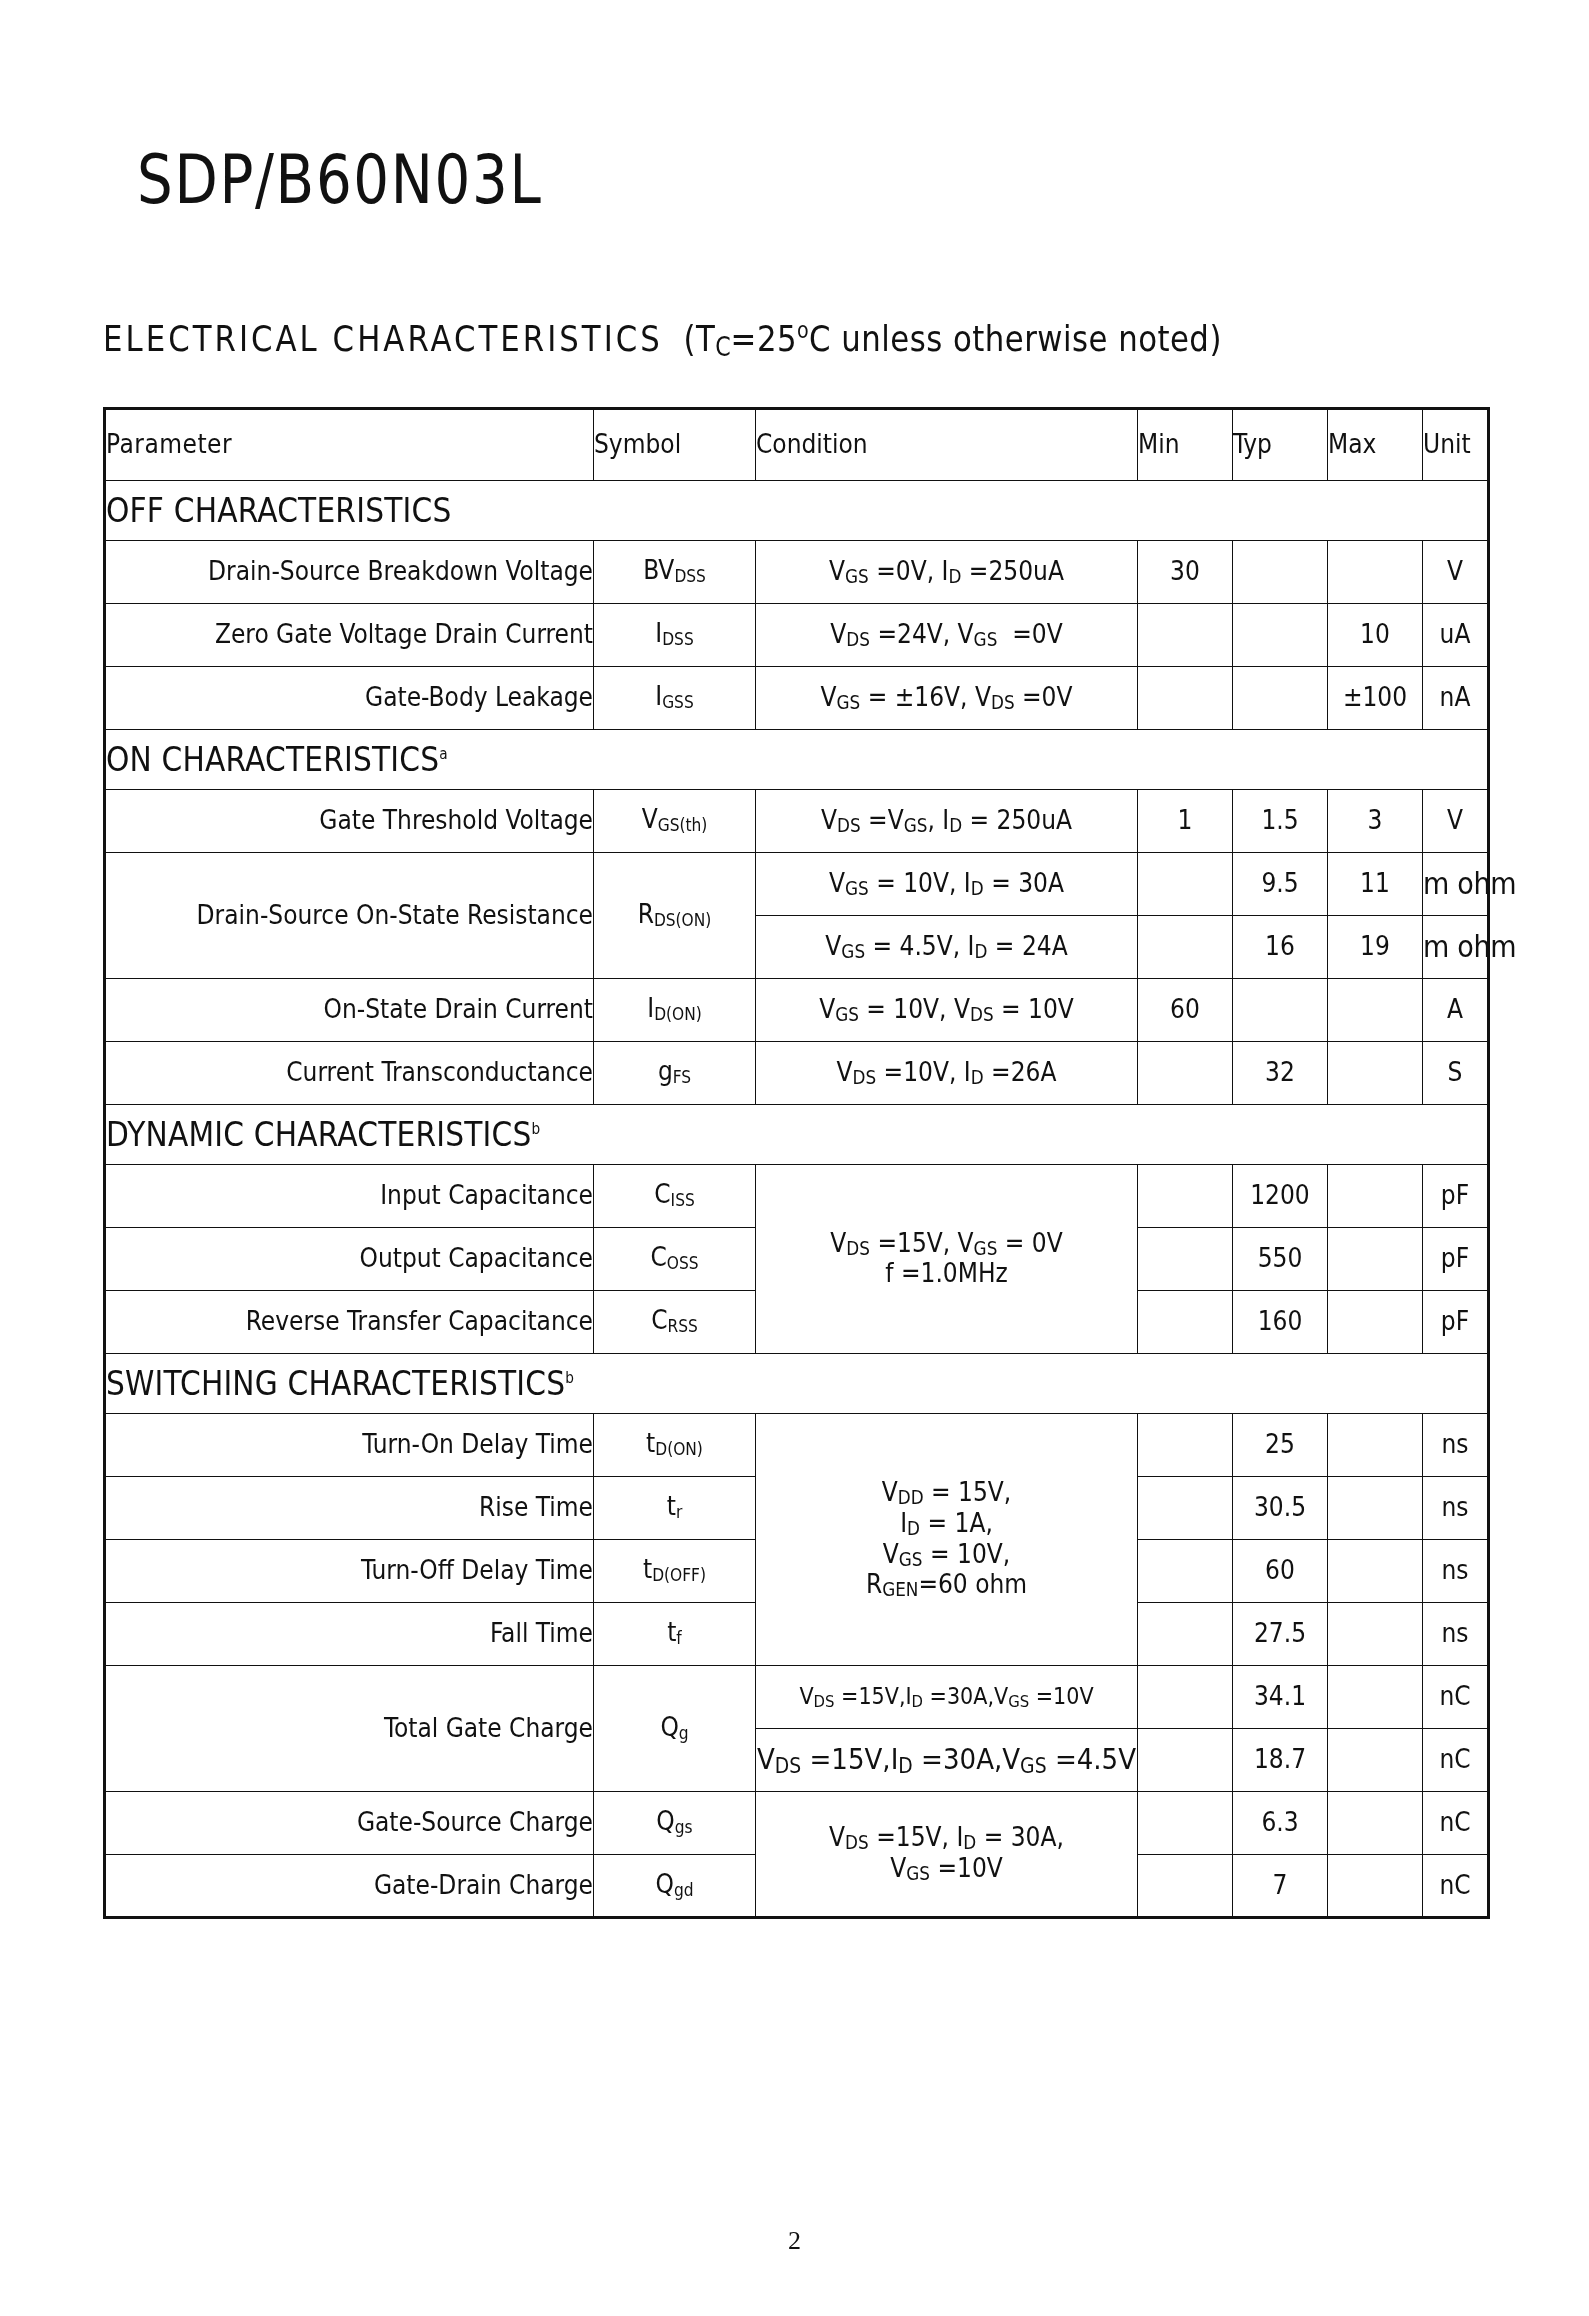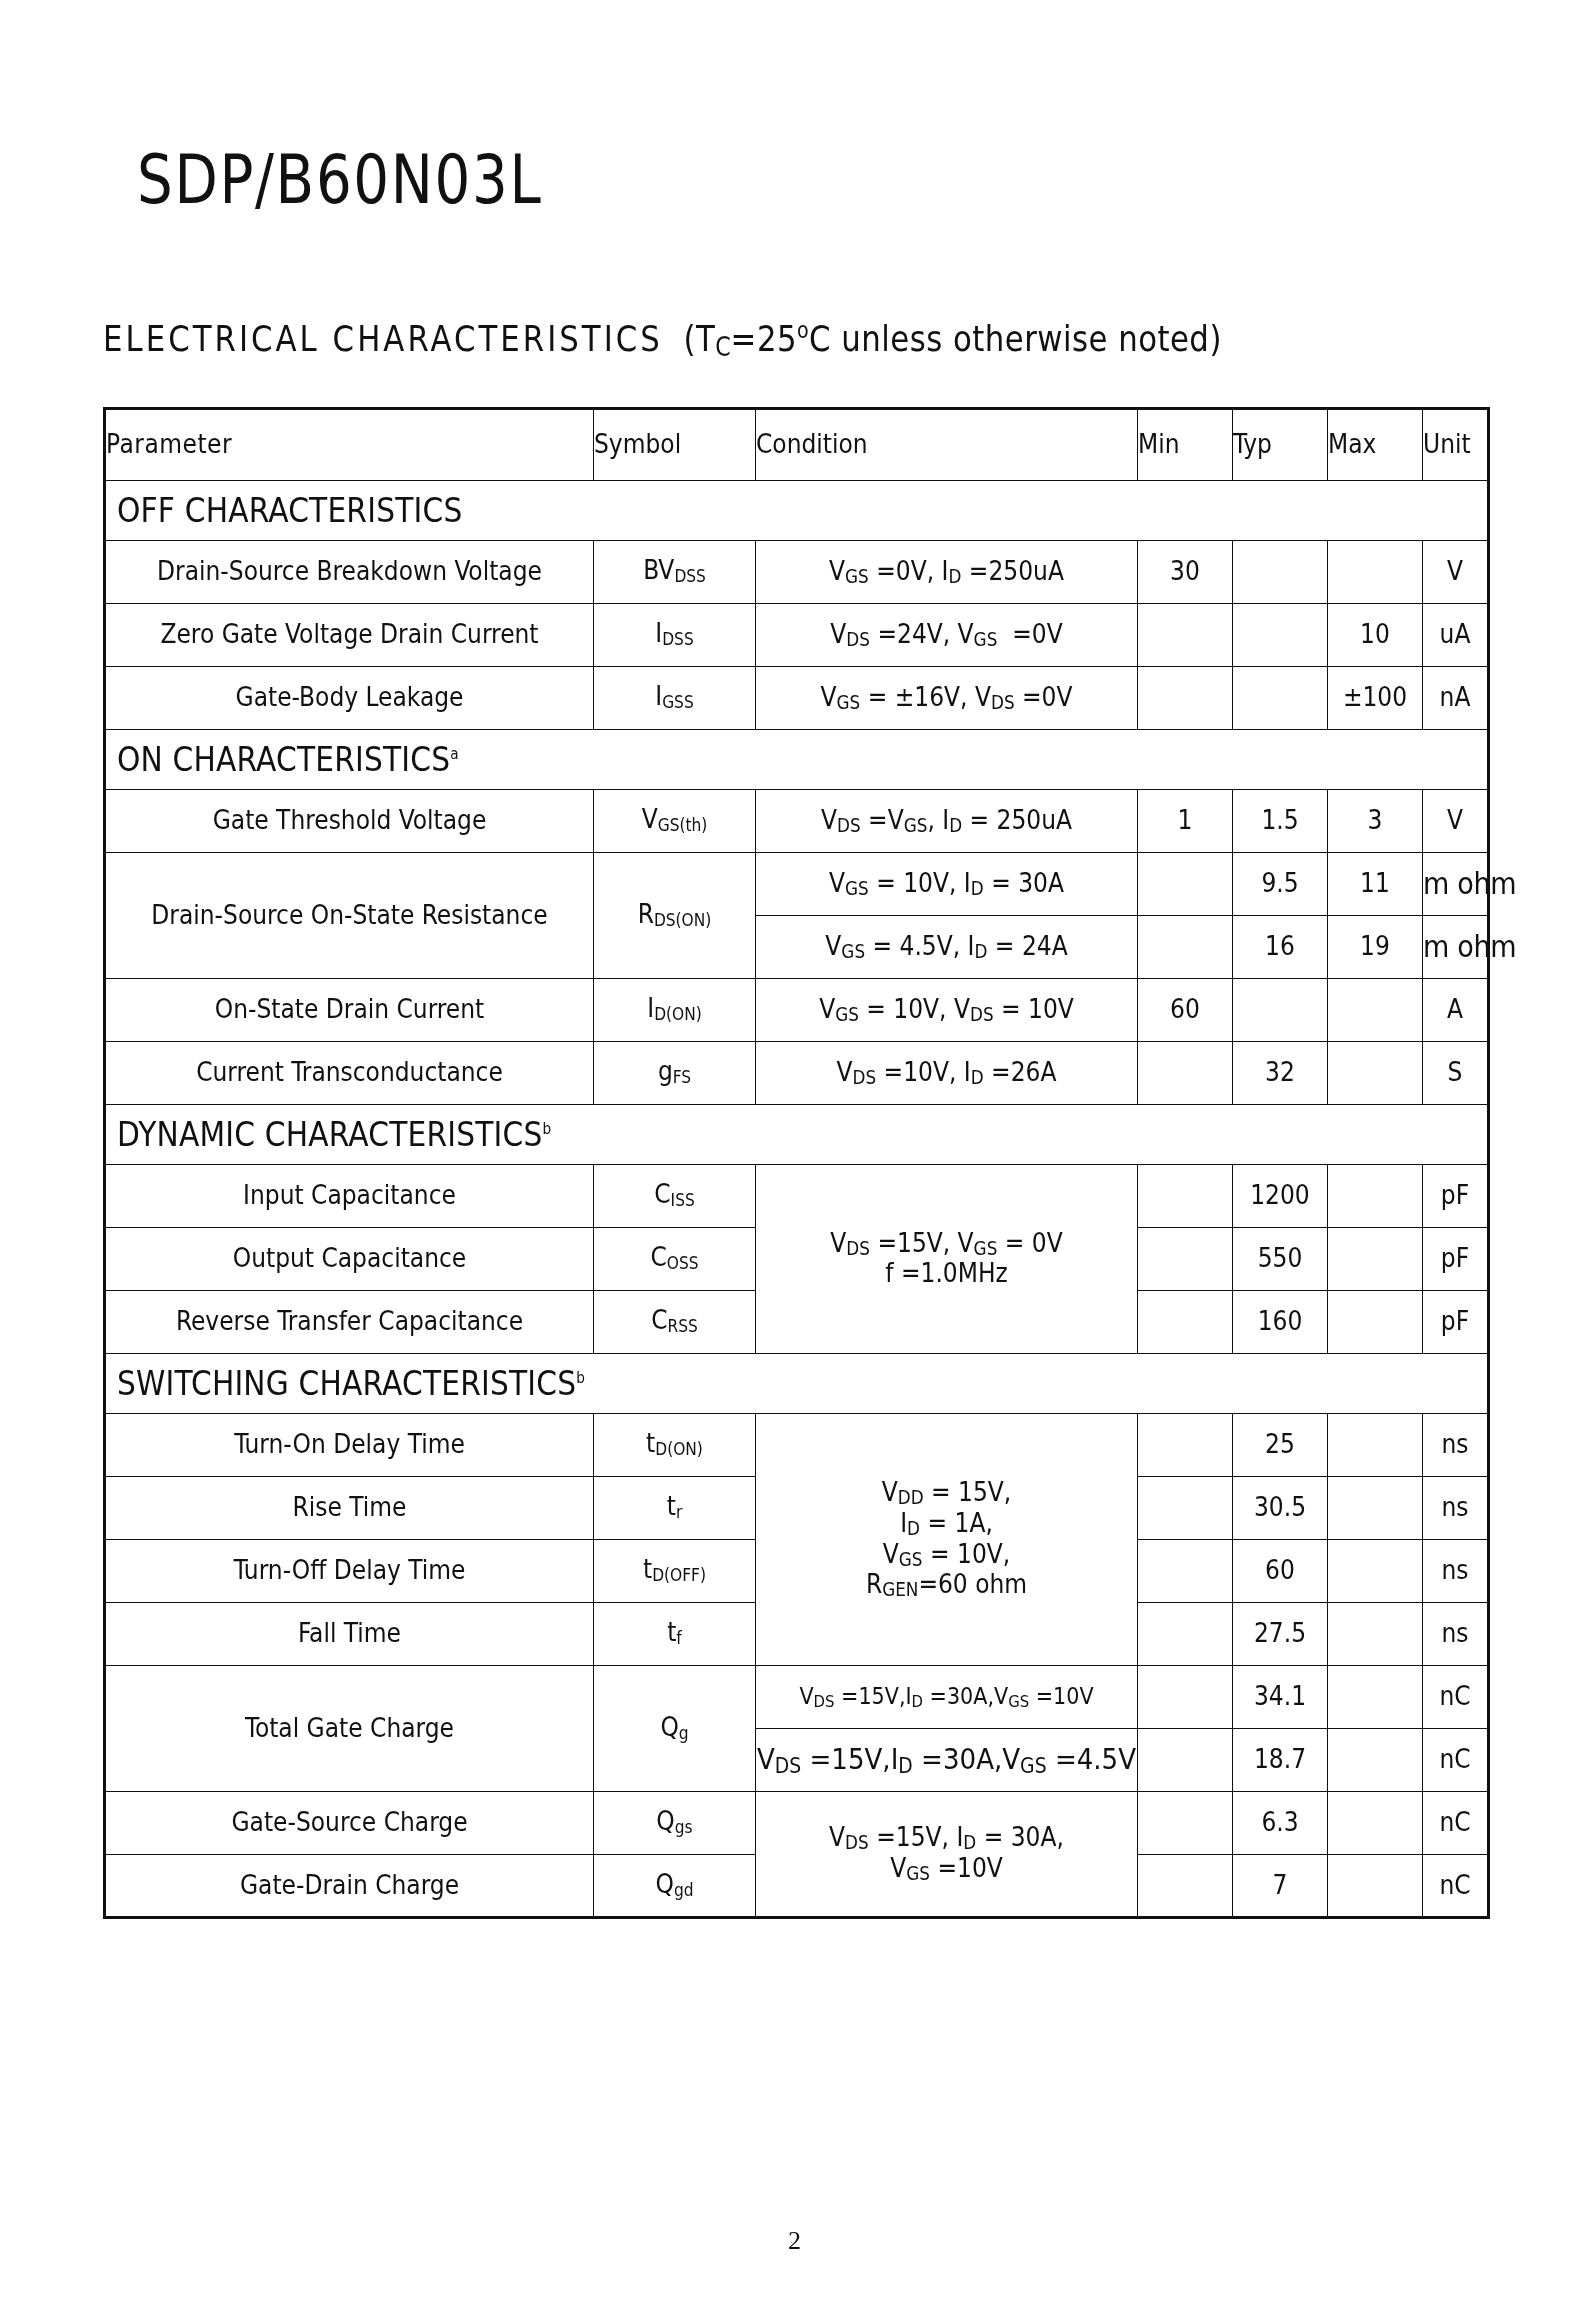--- a/index.html
+++ b/index.html
@@ -82,35 +82,34 @@
   col.c-cond  { width: 382px; }
   col.c-min   { width: 95px; }
   col.c-typ   { width: 95px; }
   col.c-max   { width: 95px; }
   col.c-unit  { width: 66px; }
 
   .hdr { text-align: left; font-size: 30px; height: 72px; }
   .hdr .ls { letter-spacing: 0.5px; }
 
   td.param {
-    text-align: center;
+    text-align: right;
     padding-left: 13px;
     font-size: 27px;
   }
   td.sym, td.cond, td.num, td.unit { text-align: center; }
   td.num { font-size: 28px; }
   td.unit { font-size: 25px; }
   td.unit.tight { font-size: 30px; letter-spacing: -0.3px; }
   td.cond { font-size: 26px; }
 
   tr.datarow td { height: 63px; }
   tr.sechead td {
     height: 60px;
     text-align: left;
-    padding-left: 11px;
     font-size: 33px;
     letter-spacing: 1.1px;
   }
   tr.sechead td .nsp { letter-spacing: 0.2px; }
   tr.sechead sup {
     font-size: 0.46em;
     vertical-align: super;
     line-height: 0;
     letter-spacing: 0;
   }

